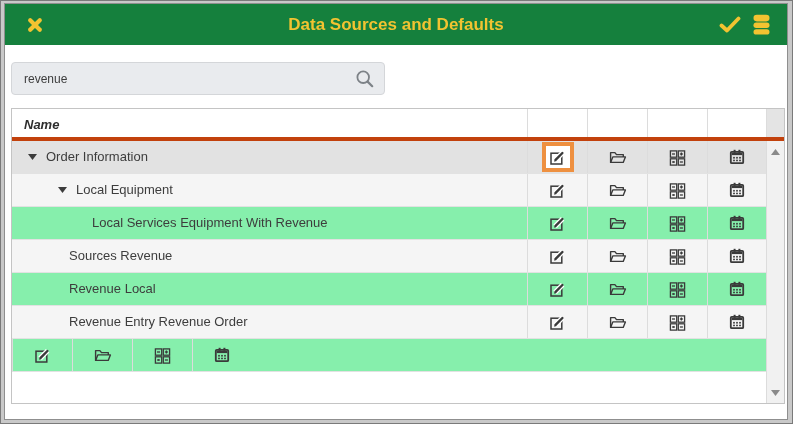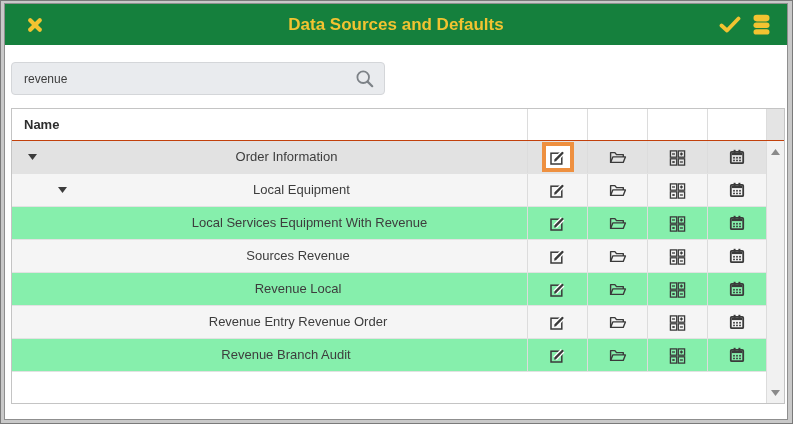--- a/index.html
+++ b/index.html
@@ -53,31 +53,31 @@
     padding:0 0 0 12px;font-family:"Liberation Sans",sans-serif;
     font-size:12px;color:#3d3d3d;
   }
   .search-icon-wrap{position:absolute;right:9px;top:6px;line-height:0;}
   
   .table{
     position:absolute;left:6px;top:104px;width:774px;height:296px;
     border:1px solid #c4c4c4;box-sizing:border-box;background:#fff;
     overflow:hidden;
   }
-  .hdr{display:flex;height:32px;box-sizing:border-box;border-bottom:1px solid #c2410c;width:772px;}
+  .hdr{display:flex;height:32px;box-sizing:border-box;border-bottom:4px solid #c2410c;width:772px;font-style:italic;}
   .hdr-name{width:515px;line-height:31px;padding-left:12px;box-sizing:border-box;
     font-weight:bold;font-size:13px;color:#2e2e2e;}
   .hdr-icon{width:60px;border-left:1px solid #dcdcdc;box-sizing:border-box;}
   .hdr-icon.last{width:59px;}
   .hdr-corner{width:18px;border-left:1px solid #dcdcdc;background:#e4e4e4;box-sizing:border-box;}
   .row{display:flex;height:33px;box-sizing:border-box;border-bottom:1px solid #e2e2e2;
     background:#86efac;width:754px;}
   .row.striped{background:#f5f5f5;}
   .row.focused{background:#e2e2e2;}
-  .cell-name{width:515px;position:relative;box-sizing:border-box;overflow:hidden;text-align:center;}
+  .cell-name{width:515px;position:relative;box-sizing:border-box;overflow:hidden;}
   .row-label{display:block;line-height:32px;font-size:13px;color:#3d3d3d;white-space:nowrap;}
   .t-arrow{position:absolute;top:50%;margin-top:-3px;line-height:0;cursor:pointer;}
   .cell-icon{width:60px;border-left:1px solid #dcdcdc;box-sizing:border-box;
     display:flex;align-items:center;justify-content:center;cursor:pointer;}
   .cell-icon.last{width:59px;}
   .hl-box{
     display:flex;align-items:center;justify-content:center;
     width:32px;height:30px;box-sizing:border-box;
     border:4px solid #ee9040;background:#ffffff;
   }
@@ -421,23 +421,20 @@
     <circle cx="5" cy="8.7" r="0.95" fill="#3a3a3a"></circle>
     <circle cx="8" cy="8.7" r="0.95" fill="#3a3a3a"></circle>
     <circle cx="11" cy="8.7" r="0.95" fill="#3a3a3a"></circle>
     <circle cx="5" cy="11.4" r="0.95" fill="#3a3a3a"></circle>
     <circle cx="8" cy="11.4" r="0.95" fill="#3a3a3a"></circle>
     <circle cx="11" cy="11.4" r="0.95" fill="#3a3a3a"></circle>
   </svg>
             </div>
           </div>
           <div class="row">
-            <div class="cell-name">
-              <span class="row-label" style="padding-left:33px">Revenue Branch Audit</span>
-            </div>
             <div class="cell-icon">
               <svg width="17" height="17" viewBox="0 0 17 17">
     <rect x="2" y="4.2" width="10.8" height="10.8" fill="none" stroke="#3a3a3a" stroke-width="1.5"></rect>
     <line x1="6" y1="11.4" x2="13.6" y2="3.8" stroke="#ffffff" stroke-width="5"></line>
     <line x1="6.6" y1="10.8" x2="13.4" y2="4" stroke="#3a3a3a" stroke-width="2.4" stroke-linecap="round"></line>
     <path d="M5.1 12.8 l0.7 -2.4 l1.8 1.7 z" fill="#3a3a3a"></path>
   </svg>
             </div>
             <div class="cell-icon">
               <svg width="18" height="15" viewBox="0 0 18 15">

